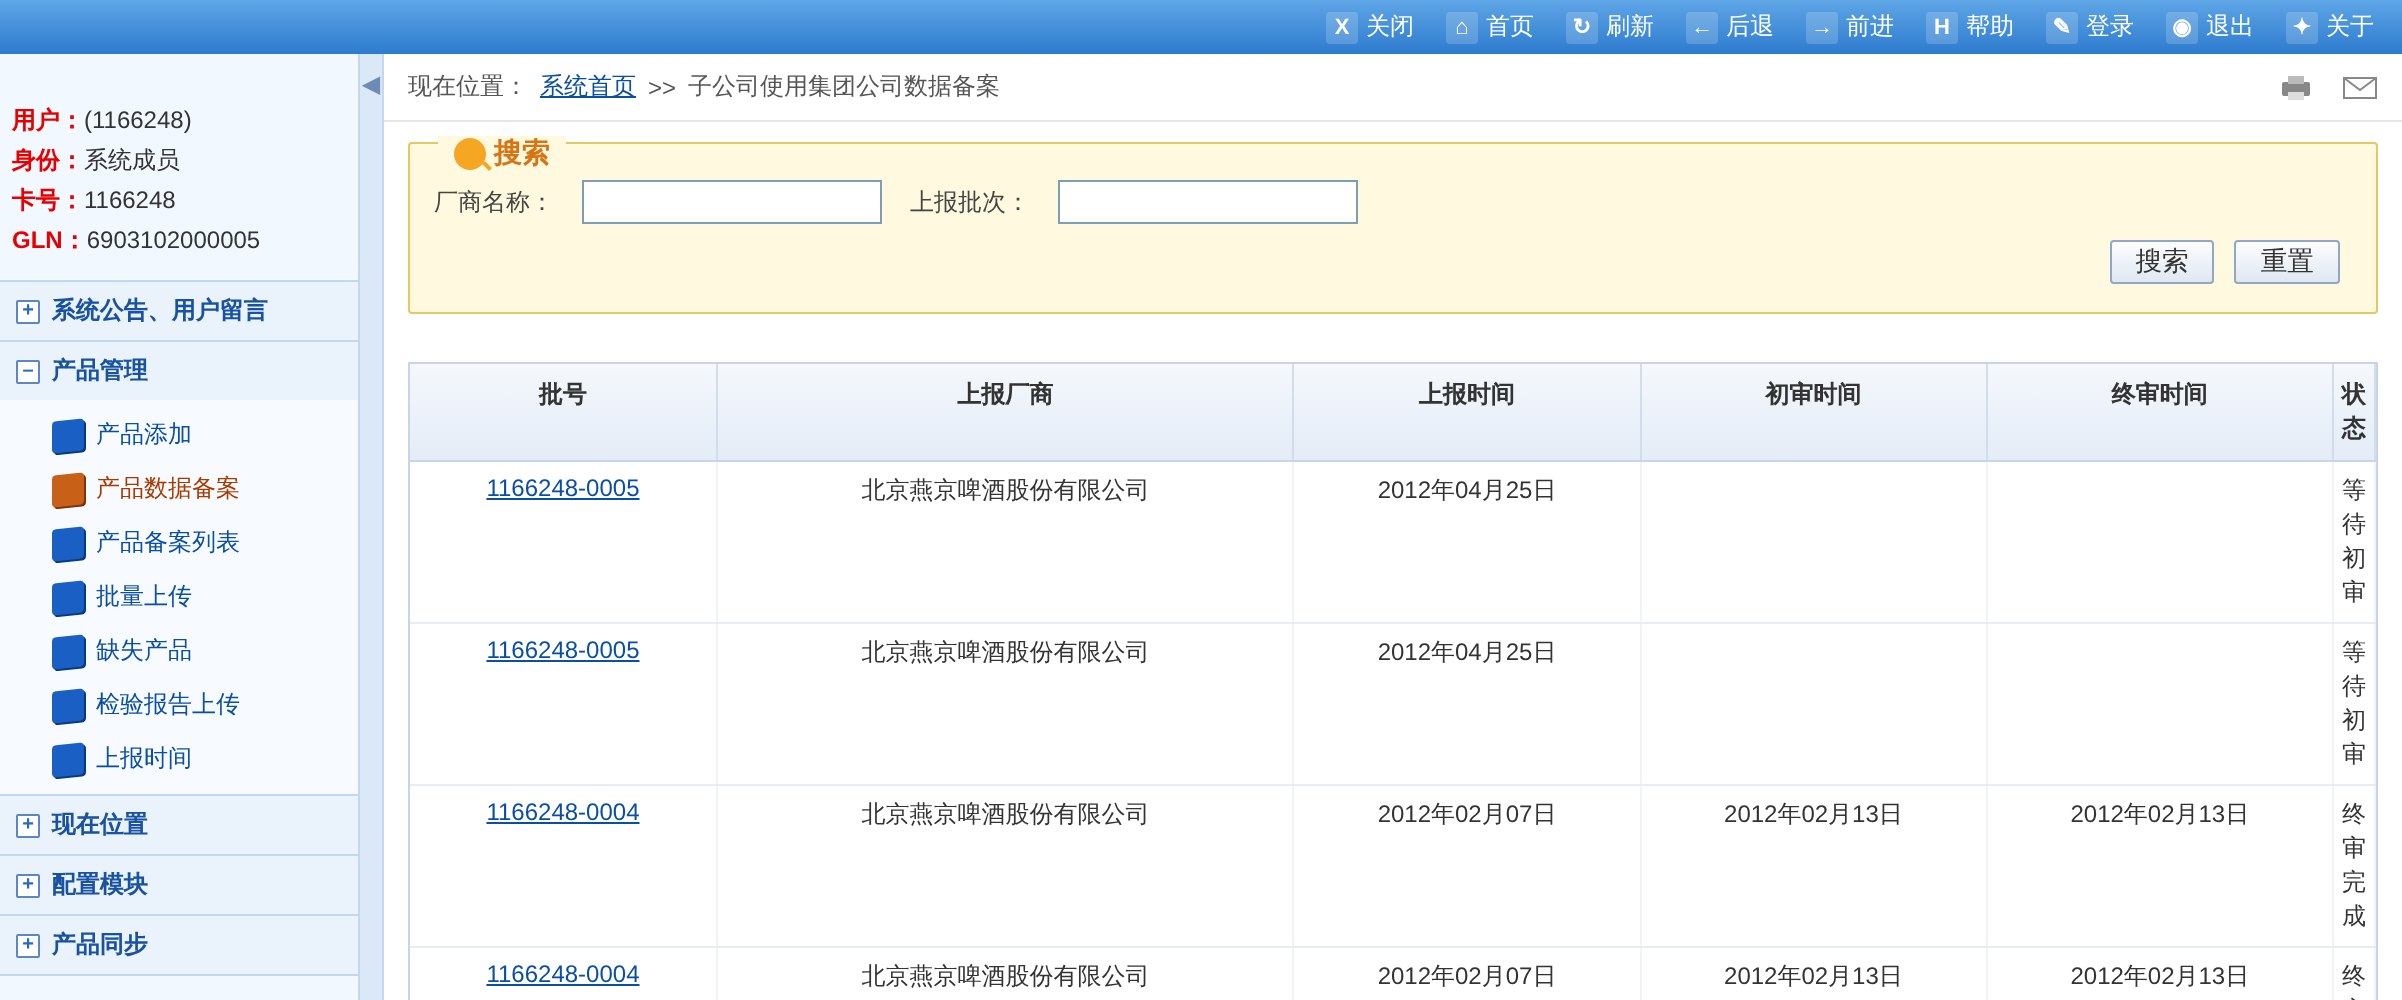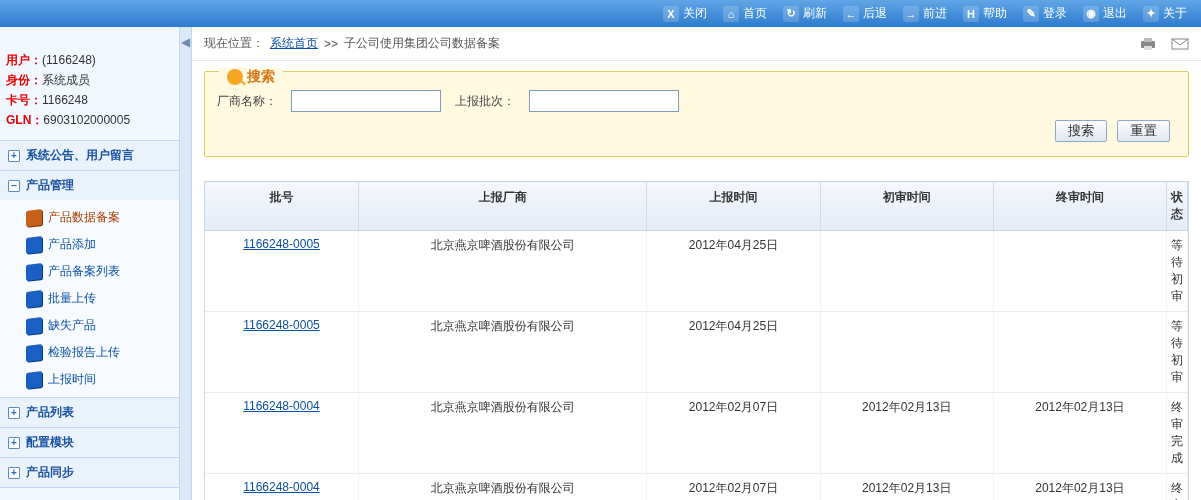--- a/index.html
+++ b/index.html
@@ -121,30 +121,30 @@
             <span class="pm">+</span>
             <span>系统公告、用户留言</span>
           </div>
         </div>
         <div class="menu-section">
           <div class="menu-head">
             <span class="pm">–</span>
             <span>产品管理</span>
           </div>
           <div class="menu-items">
+            <div class="menu-item">
+              <span class="mi-icon book"></span>
+              <span>产品添加</span>
+            </div>
             <div class="menu-item alt">
               <span class="mi-icon book-alt"></span>
               <span>产品数据备案</span>
             </div>
             <div class="menu-item">
               <span class="mi-icon book"></span>
-              <span>产品添加</span>
-            </div>
-            <div class="menu-item">
-              <span class="mi-icon book"></span>
               <span>产品备案列表</span>
             </div>
             <div class="menu-item">
               <span class="mi-icon book"></span>
               <span>批量上传</span>
             </div>
             <div class="menu-item">
               <span class="mi-icon book"></span>
               <span>缺失产品</span>
             </div>
@@ -154,21 +154,21 @@
             </div>
             <div class="menu-item">
               <span class="mi-icon book"></span>
               <span>上报时间</span>
             </div>
           </div>
         </div>
         <div class="menu-section">
           <div class="menu-head">
             <span class="pm">+</span>
-            <span>产品列表</span>
+            <span>现在位置</span>
           </div>
         </div>
         <div class="menu-section">
           <div class="menu-head">
             <span class="pm">+</span>
             <span>配置模块</span>
           </div>
         </div>
         <div class="menu-section">
           <div class="menu-head">

